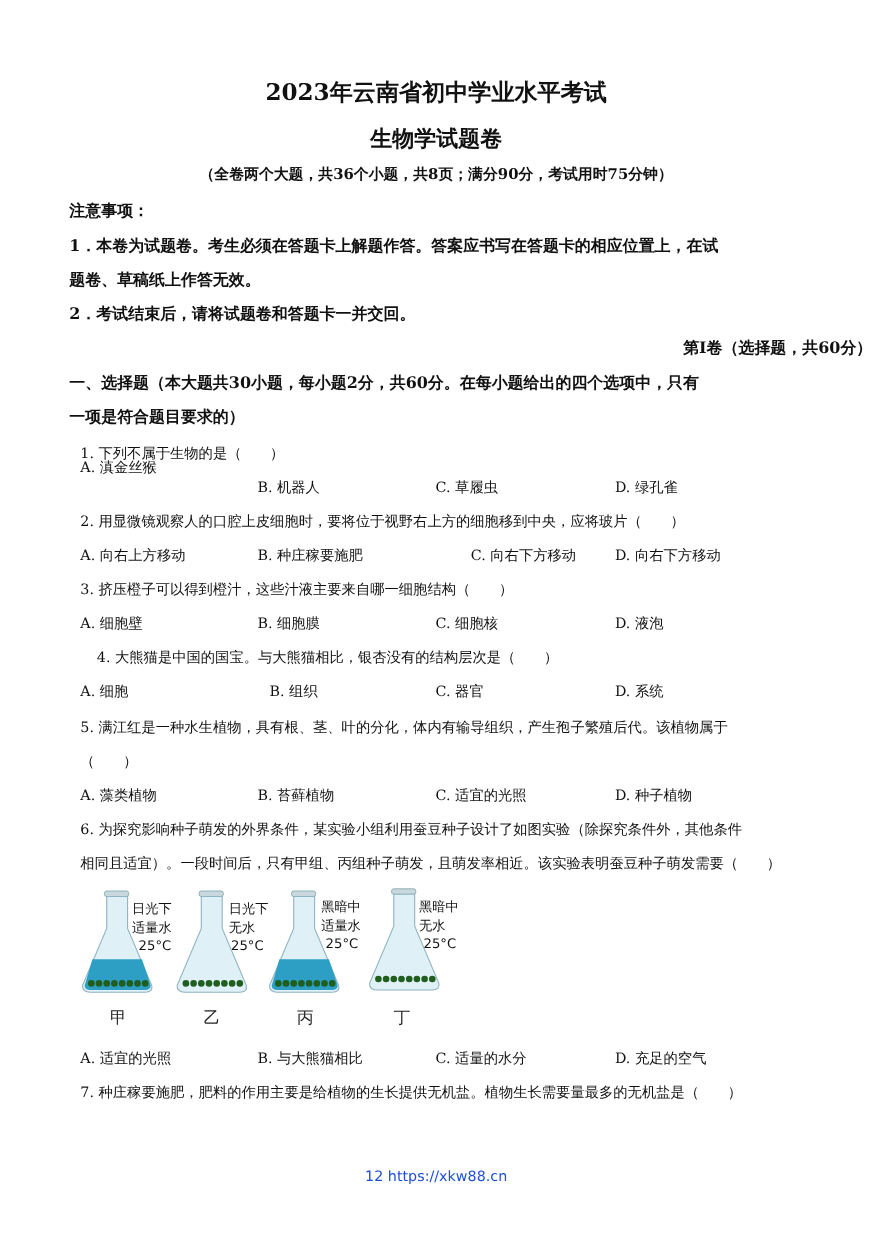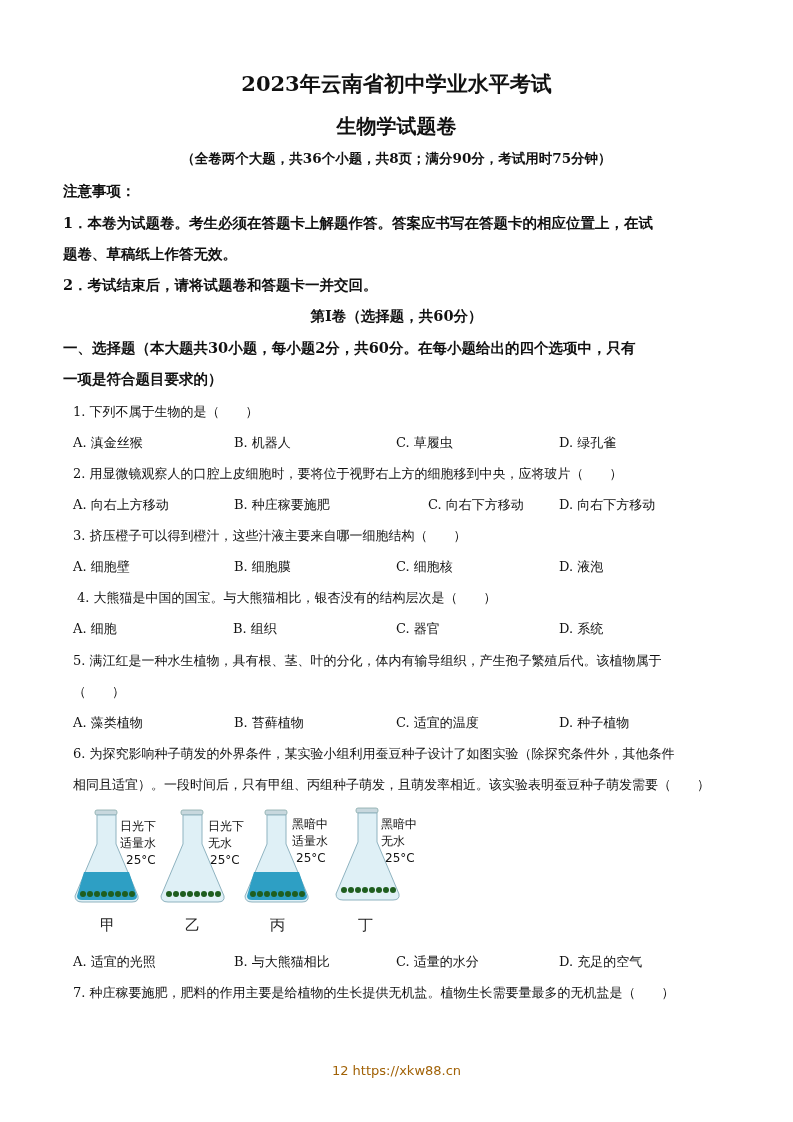--- a/index.html
+++ b/index.html
@@ -12,68 +12,68 @@
     .subtitle { top: 150px; left: 0; width: 793px; text-align: center; font-size: 13.5px; font-weight: bold; }
     .bold14 { font-size: 14.5px; font-weight: bold; }
     .q { font-size: 13px; }
     .opt { font-size: 13px; }
     .center { left: 0; width: 793px; text-align: center; }
     .figure { position: absolute; left: 70px; top: 808px; width: 370px; height: 130px; }
     .flask { position: absolute; top: 0; width: 70px; height: 100px; }
     .flabel { position: absolute; font-family: "DejaVu Sans", sans-serif; font-size: 12px; line-height: 17px; color: #111; white-space: nowrap; }
     .flabel span { display: block; }
     .gname { position: absolute; top: 108px; font-family: "DejaVu Sans", sans-serif; font-size: 15px; color: #222; }
-    .footer { top: 1063px; left: 0; width: 793px; text-align: center; font-family: "DejaVu Sans", sans-serif; font-size: 13px; color: #a16207; }
+    .footer { top: 1063px; left: 0; width: 793px; text-align: center; font-family: "DejaVu Sans", sans-serif; font-size: 13px; color: #1d4ed8; }
   </style>
 </head>
 <body>
 
 <div class="page">
   <div class="abs title1">2023年云南省初中学业水平考试</div>
   <div class="abs title2">生物学试题卷</div>
   <div class="abs subtitle">（全卷两个大题，共36个小题，共8页；满分90分，考试用时75分钟）</div>
 
   <div class="abs bold14" style="top:182px; left:63px;">注意事项：</div>
   <div class="abs bold14" style="top:214px; left:63px;">1．本卷为试题卷。考生必须在答题卡上解题作答。答案应书写在答题卡的相应位置上，在试</div>
   <div class="abs bold14" style="top:245px; left:63px;">题卷、草稿纸上作答无效。</div>
   <div class="abs bold14" style="top:276px; left:63px;">2．考试结束后，请将试题卷和答题卡一并交回。</div>
 
-  <div class="abs bold14 center" style="top:307px;">第Ⅰ卷（选择题，共60分）</div>
+  <div class="abs bold14 center" style="top:307px;text-align:right;">第Ⅰ卷（选择题，共60分）</div>
   <div class="abs bold14" style="top:339px; left:63px;">一、选择题（本大题共30小题，每小题2分，共60分。在每小题给出的四个选项中，只有</div>
   <div class="abs bold14" style="top:370px; left:63px;">一项是符合题目要求的）</div>
 
   <div class="abs q" style="top:403px; left:73px;">1. 下列不属于生物的是（　　）</div>
-  <div class="abs opt" style="top:434px; left:73px;text-align:right;">A. 滇金丝猴</div>
+  <div class="abs opt" style="top:416px; left:73px;text-align:right;">A. 滇金丝猴</div>
   <div class="abs opt" style="top:434px; left:234px;">B. 机器人</div>
   <div class="abs opt" style="top:434px; left:396px;">C. 草履虫</div>
   <div class="abs opt" style="top:434px; left:559px;">D. 绿孔雀</div>
 
   <div class="abs q" style="top:465px; left:73px;">2. 用显微镜观察人的口腔上皮细胞时，要将位于视野右上方的细胞移到中央，应将玻片（　　）</div>
   <div class="abs opt" style="top:496px; left:73px;">A. 向右上方移动</div>
   <div class="abs opt" style="top:496px; left:234px;">B. 种庄稼要施肥</div>
   <div class="abs opt" style="top:496px; left:396px;margin-left:32px;">C. 向右下方移动</div>
   <div class="abs opt" style="top:496px; left:559px;">D. 向右下方移动</div>
 
   <div class="abs q" style="top:527px; left:73px;">3. 挤压橙子可以得到橙汁，这些汁液主要来自哪一细胞结构（　　）</div>
   <div class="abs opt" style="top:558px; left:73px;">A. 细胞壁</div>
   <div class="abs opt" style="top:558px; left:234px;">B. 细胞膜</div>
   <div class="abs opt" style="top:558px; left:396px;">C. 细胞核</div>
   <div class="abs opt" style="top:558px; left:559px;">D. 液泡</div>
 
-  <div class="abs q" style="top:589px; left:77px;text-align:center;">4. 大熊猫是中国的国宝。与大熊猫相比，银杏没有的结构层次是（　　）</div>
+  <div class="abs q" style="top:589px; left:88px;text-align:center;">4. 大熊猫是中国的国宝。与大熊猫相比，银杏没有的结构层次是（　　）</div>
   <div class="abs opt" style="top:620px; left:73px;">A. 细胞</div>
-  <div class="abs opt" style="top:620px; left:233px;">B. 组织</div>
+  <div class="abs opt" style="top:620px; left:245px;">B. 组织</div>
   <div class="abs opt" style="top:620px; left:396px;">C. 器官</div>
   <div class="abs opt" style="top:620px; left:559px;">D. 系统</div>
 
   <div class="abs q" style="top:652px; left:73px;">5. 满江红是一种水生植物，具有根、茎、叶的分化，体内有输导组织，产生孢子繁殖后代。该植物属于</div>
   <div class="abs q" style="top:683px; left:73px;">（　　）</div>
   <div class="abs opt" style="top:714px; left:73px;">A. 藻类植物</div>
   <div class="abs opt" style="top:714px; left:234px;">B. 苔藓植物</div>
-  <div class="abs opt" style="top:714px; left:396px;">C. 适宜的温度</div>
+  <div class="abs opt" style="top:714px; left:396px;">C. 适宜的光照</div>
   <div class="abs opt" style="top:714px; left:559px;">D. 种子植物</div>
 
   <div class="abs q" style="top:745px; left:73px;">6. 为探究影响种子萌发的外界条件，某实验小组利用蚕豆种子设计了如图实验（除探究条件外，其他条件</div>
   <div class="abs q" style="top:776px; left:73px;">相同且适宜）。一段时间后，只有甲组、丙组种子萌发，且萌发率相近。该实验表明蚕豆种子萌发需要（　　）</div>
 
   <div class="figure">
 
     <svg class="flask" style="left:2px;" viewBox="0 0 70 100">
       <rect x="23" y="2" width="22" height="5" rx="2" fill="#c8d8de" stroke="#8aa" stroke-width="0.8"></rect>
       <path d="M25 7 L25 36 L3 88 Q3 94 10 94 L60 94 Q67 94 66 88 L44 36 L44 7 Z" fill="#dff0f6" stroke="#8fb3c0" stroke-width="1"></path>

